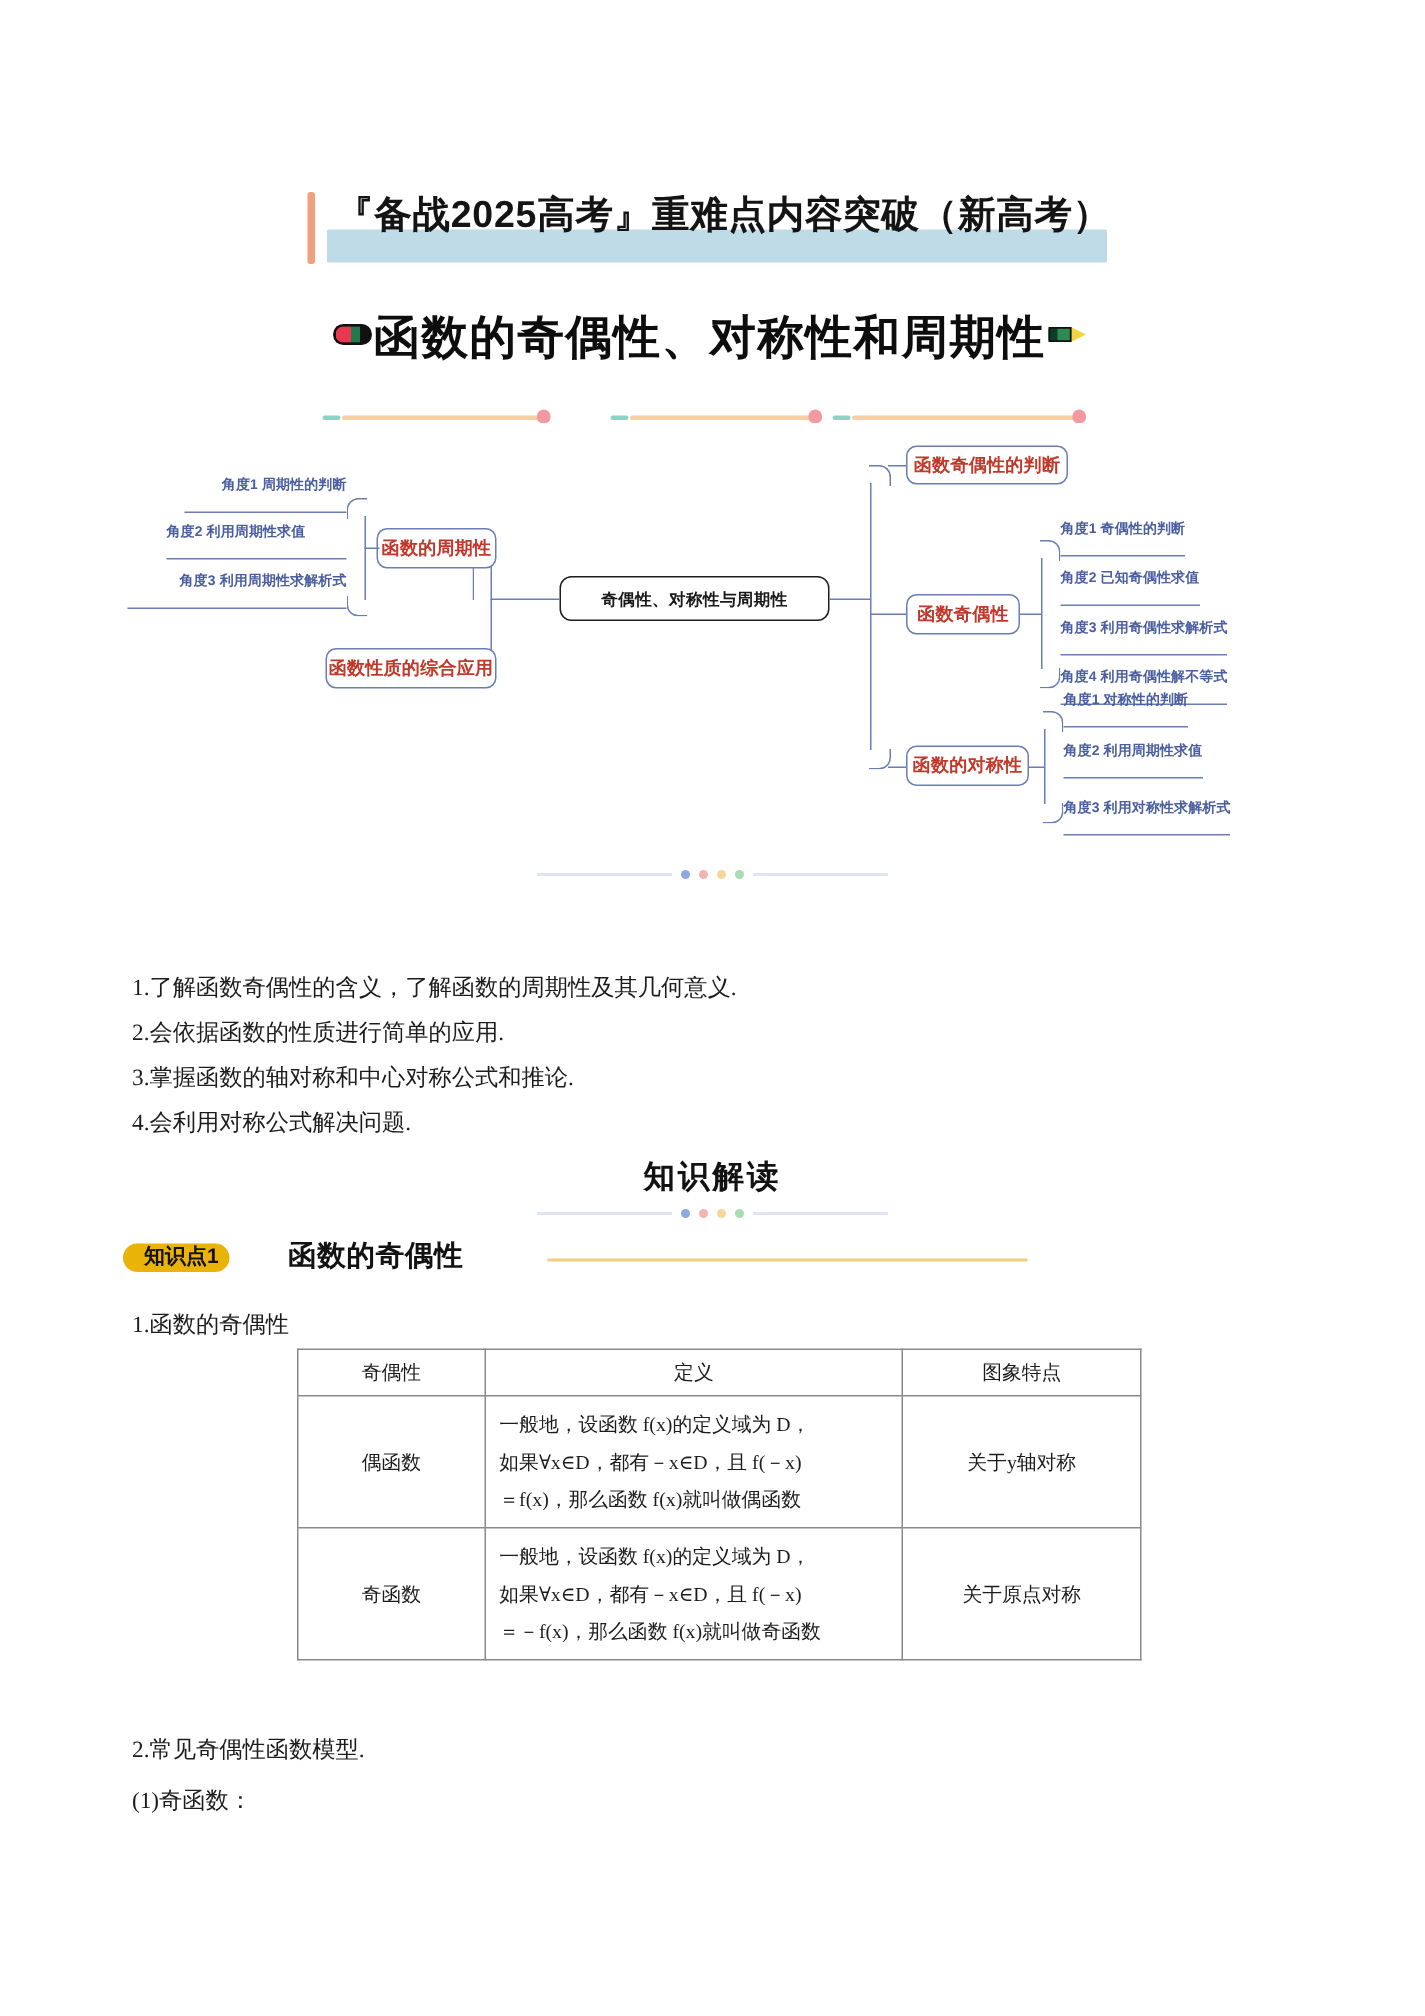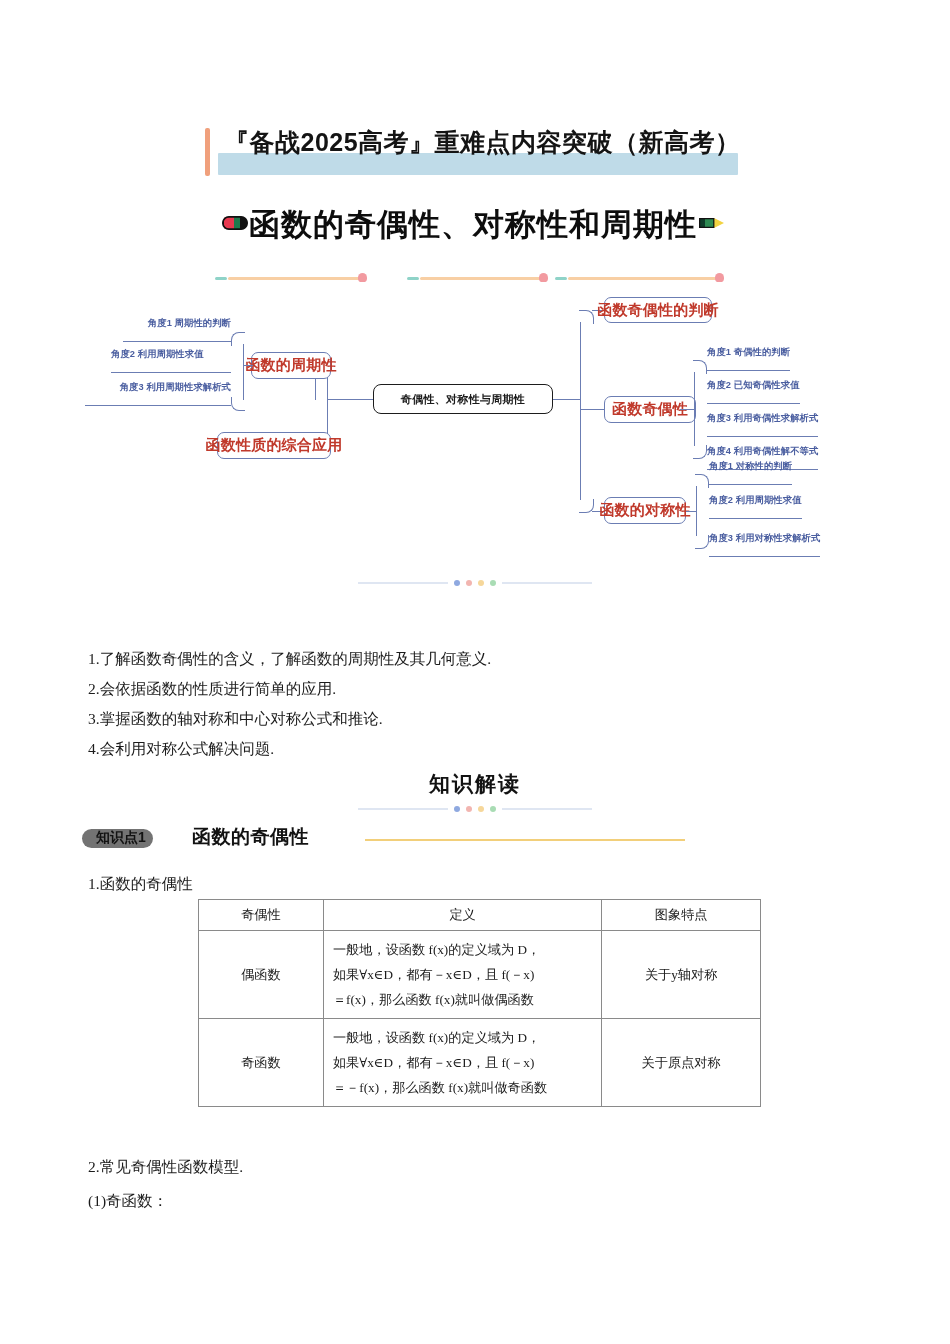--- a/index.html
+++ b/index.html
@@ -104,21 +104,21 @@
   }
   .mm-node {
     position: absolute;
     box-sizing: border-box;
     border: 1.3px solid #6b7db3;
     border-radius: 7px;
     background: #ffffff;
     color: #c0392b;
     font-family: "Liberation Sans", "DejaVu Sans", sans-serif;
     font-weight: bold;
-    font-size: 15px;
+    font-size: 12px;
     display: flex;
     align-items: center;
     justify-content: center;
     white-space: nowrap;
     letter-spacing: 0.2px;
   }
   .mm-center {
     position: absolute;
     box-sizing: border-box;
     border: 1.6px solid #1d1d1d;
@@ -197,21 +197,21 @@
     top: 822px;
     width: 620px;
     height: 32px;
   }
   .kp-badge {
     position: absolute;
     left: 0;
     top: 7px;
     height: 19px;
     padding: 0 7px 0 14px;
-    background: #737373;
+    background: #eab308;
     border-radius: 10px;
     display: flex;
     align-items: center;
   }
   .kp-badge span {
     font-family: "Liberation Sans", "DejaVu Sans", sans-serif;
     font-weight: bold;
     font-size: 14px;
     color: #121212;
     white-space: nowrap;
@@ -347,21 +347,21 @@
   <div class="mm-corner" style="left:494px; top:14px; width:14px; height:13px; border-left:none; border-bottom:none; border-radius:0; border-top-right-radius:8px;"></div>
   <div class="mm-corner" style="left:494px; top:203px; width:14px; height:13px; border-left:none; border-top:none; border-radius:0; border-bottom-right-radius:8px;"></div>
   <div class="mm-line mm-h" style="left:507px; top:14px; width:14px;"></div>
   <div class="mm-line mm-h" style="left:507px; top:215px; width:14px;"></div>
   <div class="mm-line mm-h" style="left:495px; top:113px; width:26px;"></div>
 
   <div class="mm-node" style="left:519px; top:1px; width:108px; height:26px;">
     <span>函数奇偶性的判断</span>
   </div>
 
-  <div class="mm-node" style="left:519px; top:100px; width:92px; height:27px;">
+  <div class="mm-node" style="left:519px; top:100px; width:76px; height:27px;">
     <span>函数奇偶性</span>
   </div>
 
   <div class="mm-node" style="left:519px; top:201px; width:82px; height:27px;">
     <span>函数的对称性</span>
   </div>
 
   <div class="mm-line mm-h" style="left:595px; top:113px; width:14px;"></div>
   <div class="mm-line mm-v" style="left:609px; top:76px; height:74px;"></div>
   <div class="mm-corner" style="left:608px; top:64px; width:13px; height:13px; border-left:none; border-bottom:none; border-radius:0; border-top-right-radius:8px;"></div>

